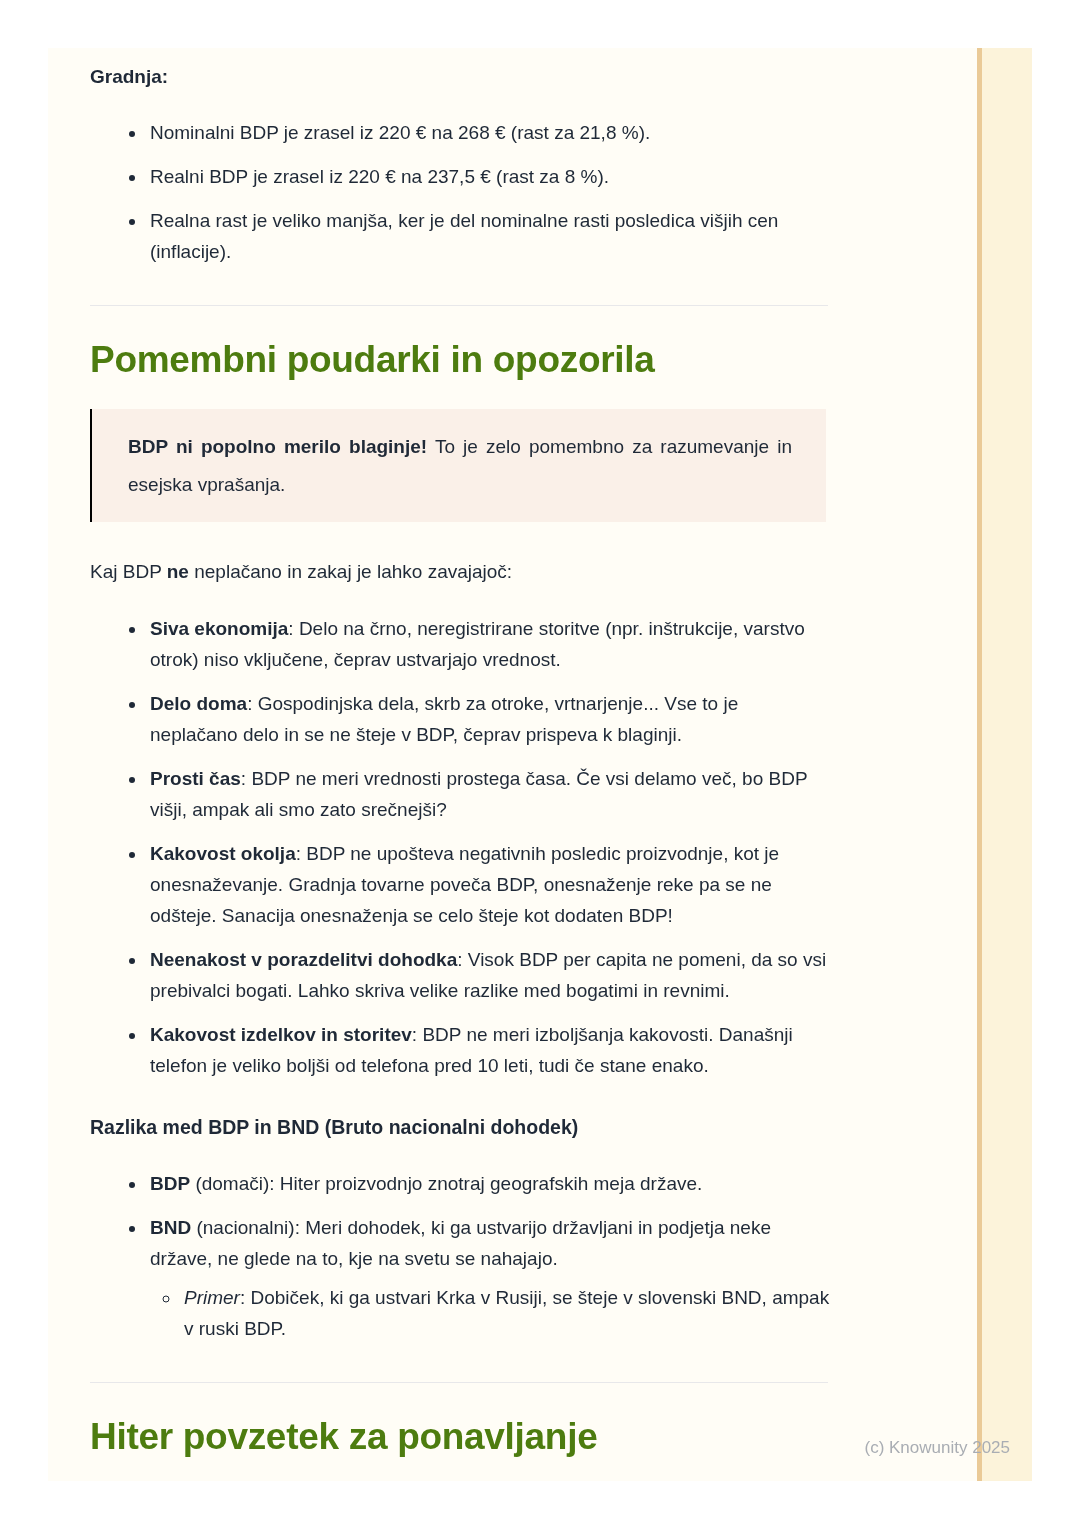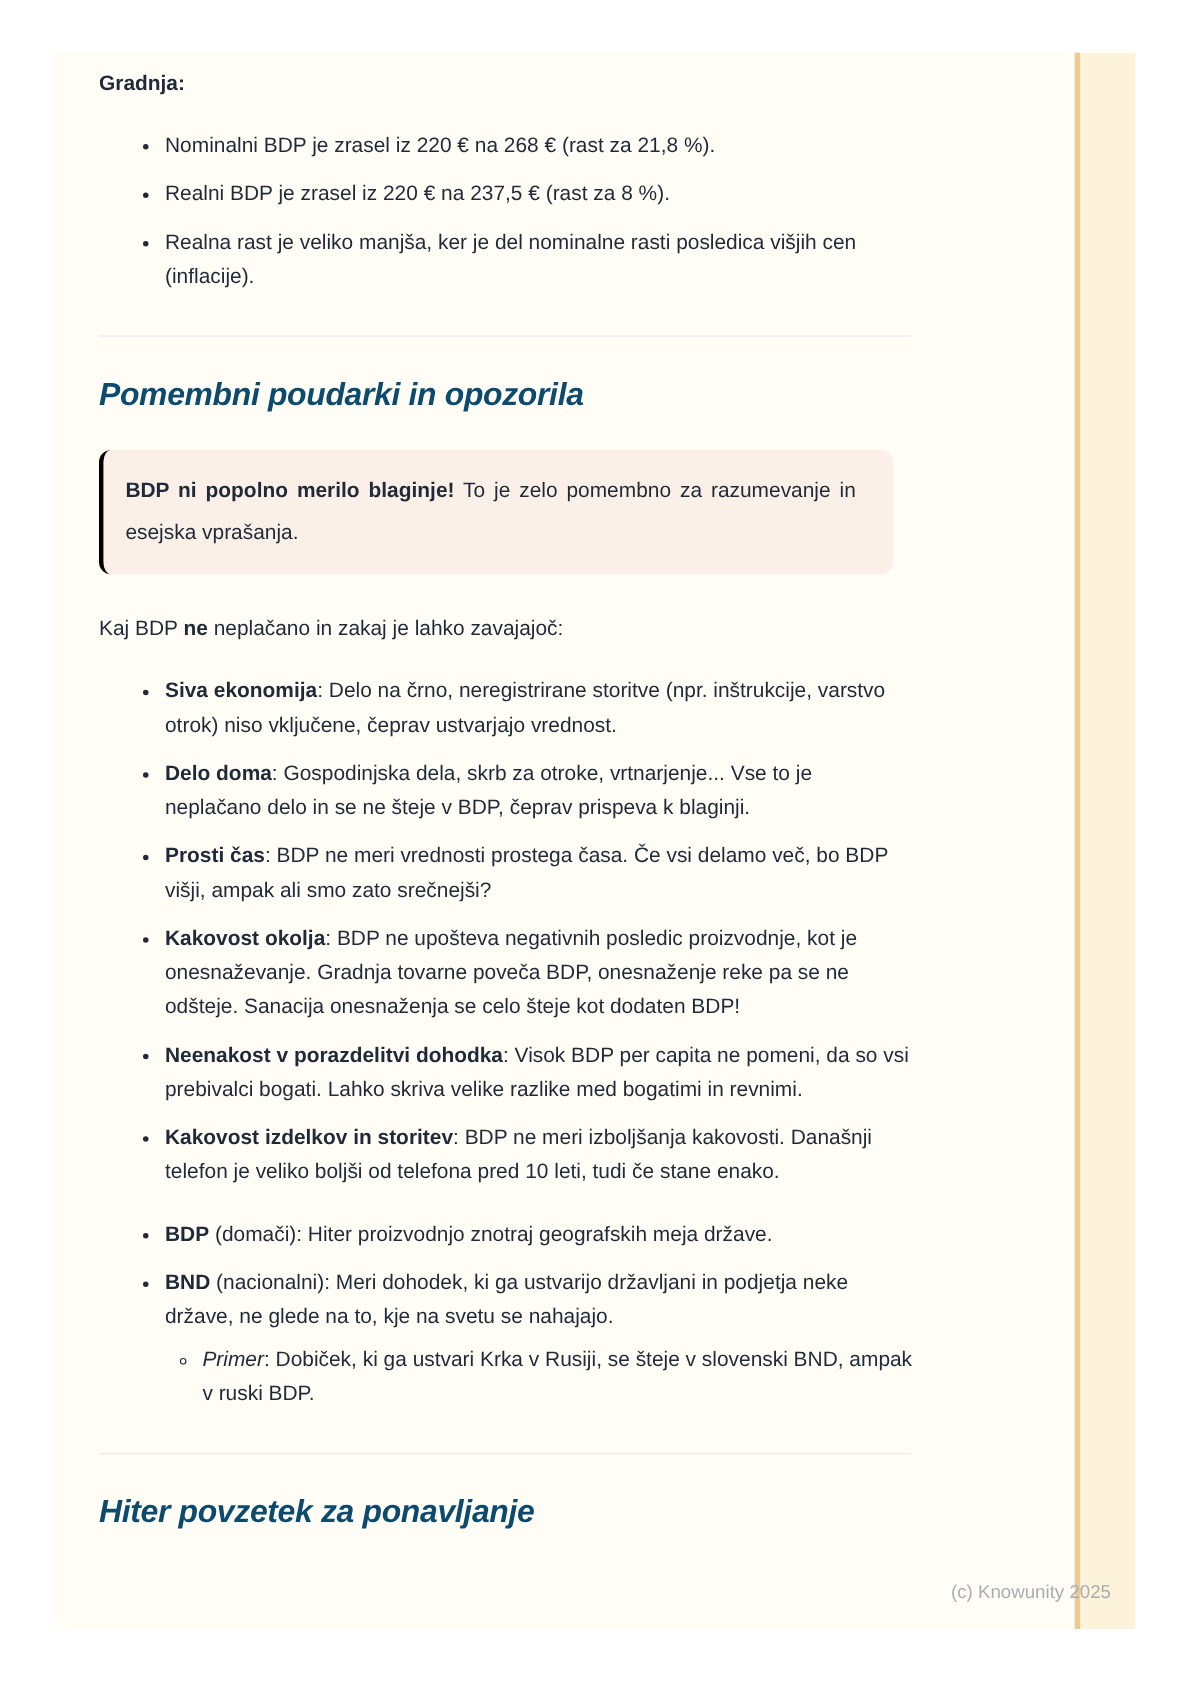--- a/index.html
+++ b/index.html
@@ -70,34 +70,32 @@
     padding-left: 3px;
   }
   hr.divider {
     border: none;
     border-top: 1px solid #e8e8ea;
     margin: 38px 0 0 0;
     width: 738px;
   }
   h2.section-title {
     margin: 36px 0 0 0;
-    color: #0c4a6e;
-    font-size: 29px;
+    color: #4d7c0f;
+    font-size: 37px;
     font-weight: 700;
     letter-spacing: -0.3px;
     line-height: 35px;
-    font-style: italic;
   }
   .callout {
     margin-top: 32px;
     width: 664px;
     background: #faf0e8;
-    border-left: 4px solid #000000;
-    padding: 19px 34px 18px 20px;
-    border-radius: 11px;
+    border-left: 2px solid #000000;
+    padding: 19px 34px 18px 36px;
   }
   .callout p {
     margin: 0;
     font-size: 19px;
     line-height: 38px;
     text-align: justify;
   }
   .intro {
     margin: 34px 0 0 0;
     line-height: 31px;
@@ -142,20 +140,21 @@
 
     <ul class="bullets">
       <li><strong>Siva ekonomija</strong><span>: Delo na črno, neregistrirane storitve (npr. inštrukcije, varstvo otrok) niso vključene, čeprav ustvarjajo vrednost.</span></li>
       <li><strong>Delo doma</strong><span>: Gospodinjska dela, skrb za otroke, vrtnarjenje... Vse to je neplačano delo in se ne šteje v BDP, čeprav prispeva k blaginji.</span></li>
       <li><strong>Prosti čas</strong><span>: BDP ne meri vrednosti prostega časa. Če vsi delamo več, bo BDP višji, ampak ali smo zato srečnejši?</span></li>
       <li><strong>Kakovost okolja</strong><span>: BDP ne upošteva negativnih posledic proizvodnje, kot je onesnaževanje. Gradnja tovarne poveča BDP, onesnaženje reke pa se ne odšteje. Sanacija onesnaženja se celo šteje kot dodaten BDP!</span></li>
       <li><strong>Neenakost v porazdelitvi dohodka</strong><span>: Visok BDP per capita ne pomeni, da so vsi prebivalci bogati. Lahko skriva velike razlike med bogatimi in revnimi.</span></li>
       <li><strong>Kakovost izdelkov in storitev</strong><span>: BDP ne meri izboljšanja kakovosti. Današnji telefon je veliko boljši od telefona pred 10 leti, tudi če stane enako.</span></li>
     </ul>
 
+    <p class="subhead">Razlika med BDP in BND (Bruto nacionalni dohodek)</p>
 
     <ul class="bullets">
       <li><strong>BDP</strong><span> (domači): Hiter proizvodnjo znotraj geografskih meja države.</span></li>
       <li><strong>BND</strong><span> (nacionalni): Meri dohodek, ki ga ustvarijo državljani in podjetja neke države, ne glede na to, kje na svetu se nahajajo.</span>
         <ul class="sub-bullets">
           <li><span class="em">Primer</span><span>: Dobiček, ki ga ustvari Krka v Rusiji, se šteje v slovenski BND, ampak v ruski BDP.</span></li>
         </ul>
       </li>
     </ul>
 

